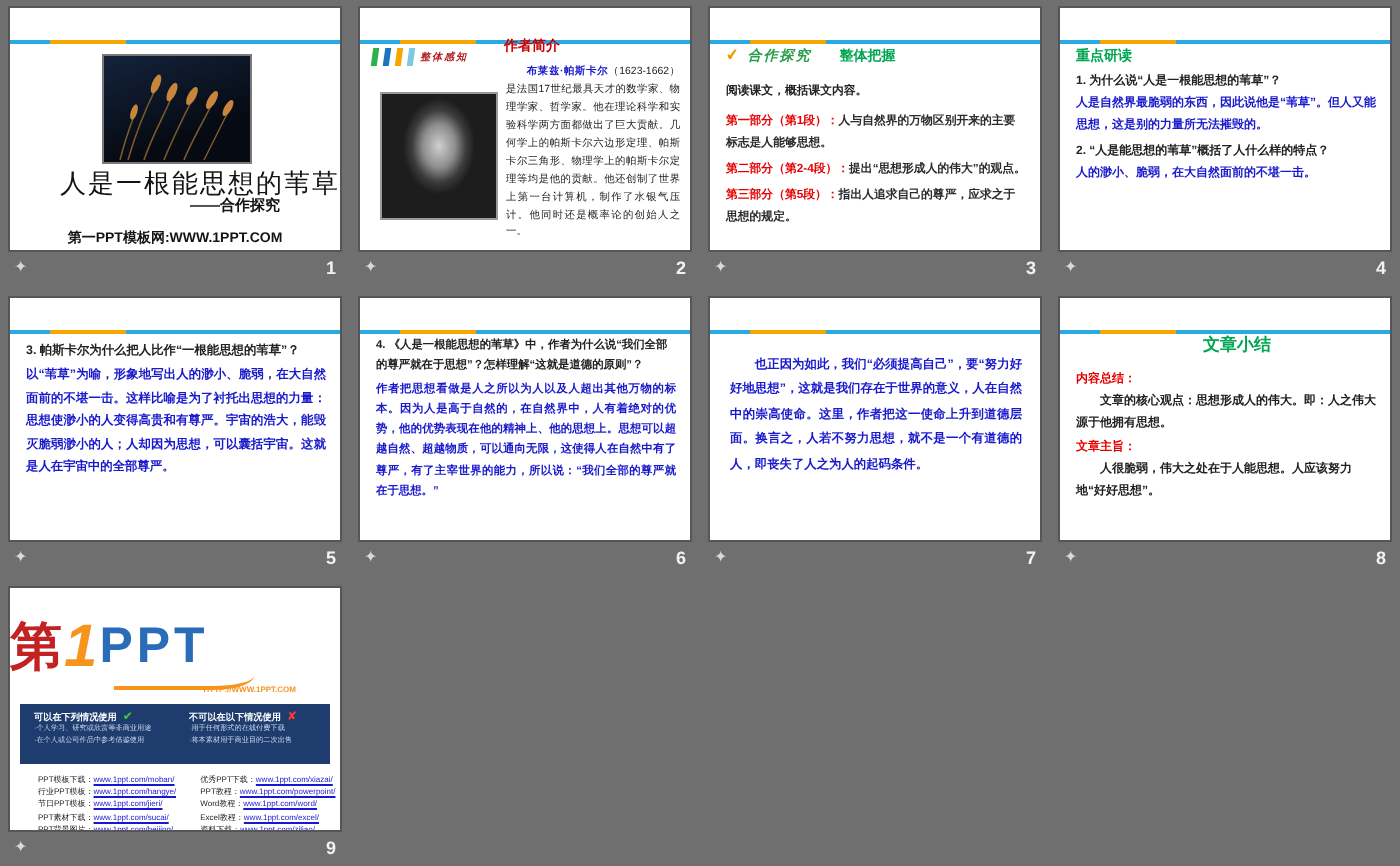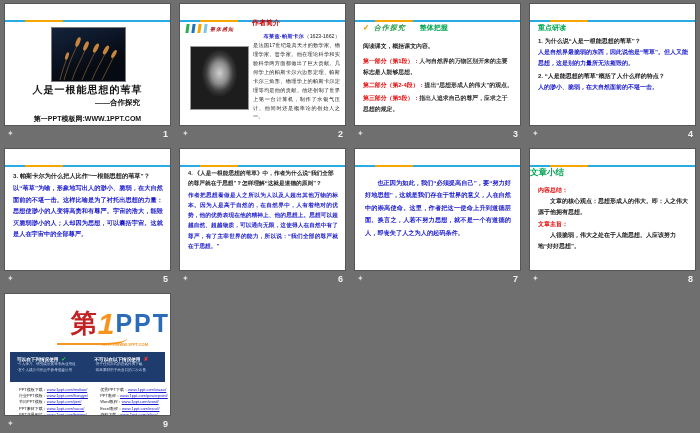--- a/index.html
+++ b/index.html
@@ -27,21 +27,21 @@
   .num{font-size:9px;color:#f2f2f2;margin-right:3px;font-weight:bold;}
   
   .topline{position:absolute;left:0;right:0;top:16px;height:2px;background:#29abe2;}
   .topline .yellowseg{position:absolute;left:20px;width:38px;height:2px;background:#f7a600;}
   .red{color:#e60000;}
   .blue{color:#1a1acd;}
   .dark{color:#2b2b2b;}
   .bold{font-weight:bold;}
   
   .s1-photo{position:absolute;left:46px;top:23px;width:73px;height:53px;border:1px solid #7a7a7a;background:linear-gradient(160deg,#13233c 0%,#060a12 70%);}
-  .s1-title{position:absolute;top:79px;left:0;right:0;text-align:center;font-size:10px;font-weight:bold;color:#141414;letter-spacing:1px;}
+  .s1-title{position:absolute;top:79px;left:0;right:0;text-align:right;font-size:13px;font-weight:normal;color:#141414;letter-spacing:1px;}
   .s1-sub{position:absolute;top:94px;left:0;right:30px;text-align:right;font-size:7.5px;font-weight:bold;color:#141414;}
   .s1-footer{position:absolute;top:110px;left:0;right:0;text-align:center;font-size:7px;font-weight:bold;color:#141414;}
   
   .s2-logo{position:absolute;top:20px;left:6px;display:flex;align-items:center;gap:2px;}
   .book{display:inline-block;width:3px;height:9px;margin-right:1px;transform:skewX(-8deg);}
   .b1{background:#2bb24c;}.b2{background:#1b75bb;}.b3{background:#f7a600;}.b4{background:#7ec8e3;}
   .s2-logotext{font-size:5px;font-weight:bold;font-style:italic;color:#b42020;letter-spacing:1px;}
   .s2-header{position:absolute;top:14px;left:72px;font-size:7px;font-weight:bold;color:#cc0000;}
   .s2-photo{position:absolute;left:10px;top:42px;width:57px;height:62px;border:1px solid #9a9a9a;
     background:radial-gradient(ellipse 18px 24px at 50% 42%,#cfcfcf 0%,#8d8d8d 45%,#3c3c3c 75%,#1d1d1d 100%);}
@@ -63,26 +63,26 @@
   .s5-body{position:absolute;top:21px;left:8px;right:7px;font-size:6.2px;line-height:1.85;word-break:break-all;}
   .s5-q{color:#222;font-weight:bold;margin-bottom:1px;}
   .s5-a{color:#1a1acd;font-weight:bold;text-align:justify;}
   
   .s6-body{position:absolute;top:19px;left:8px;right:7px;font-size:5.7px;line-height:1.8;word-break:break-all;}
   .s6-q{color:#222;font-weight:bold;margin-bottom:1px;}
   .s6-a{color:#1a1acd;font-weight:bold;text-align:justify;}
   
   .s7-body{position:absolute;top:28px;left:10px;right:9px;font-size:6.2px;line-height:2.0;color:#1a1acd;font-weight:bold;text-indent:2em;text-align:justify;word-break:break-all;}
   
-  .s8-title{position:absolute;top:18px;left:0;right:0;font-size:8.5px;font-weight:bold;color:#00a651;}
+  .s8-title{position:absolute;top:18px;left:12px;right:0;text-align:center;font-size:8.5px;font-weight:bold;color:#00a651;}
   .s8-body{position:absolute;top:36px;left:8px;right:7px;font-size:6px;line-height:1.8;word-break:break-all;}
   .s8-label{color:#e60000;font-weight:bold;}
   .s8-text{color:#222;font-weight:bold;text-indent:2em;margin-bottom:2px;}
   
-  .s9-logo{position:absolute;top:12px;left:0;right:0;text-align:right;white-space:nowrap;}
+  .s9-logo{position:absolute;top:12px;left:0;right:0;text-align:left;white-space:nowrap;}
   .s9-di{font-size:26px;font-weight:bold;color:#c22222;vertical-align:middle;}
   .s9-one{font-size:30px;font-weight:bold;font-style:italic;color:#f7941d;vertical-align:middle;margin:0 1px;}
   .s9-ppt{font-size:25px;font-weight:bold;color:#2b6cb8;letter-spacing:2px;vertical-align:middle;}
   .s9-swoosh{position:absolute;top:44px;left:52px;width:70px;height:5px;border-bottom:2px solid #f7941d;border-radius:0 0 60%/200% 0;}
   .s9-url{position:absolute;top:48px;left:0;right:22px;text-align:right;font-size:4px;color:#f7941d;font-weight:bold;}
   .s9-banner{position:absolute;top:58px;left:5px;right:5px;height:30px;background:#1e3c6e;display:flex;}
   .s9-lic{flex:1;padding:3px 5px 0 7px;}
   .s9-lic-head{font-size:4.6px;color:#ffffff;font-weight:bold;white-space:nowrap;}
   .s9-mark-ok{color:#35d435;font-size:6px;margin-left:3px;}
   .s9-mark-no{color:#ff3b30;font-size:6px;margin-left:3px;}

